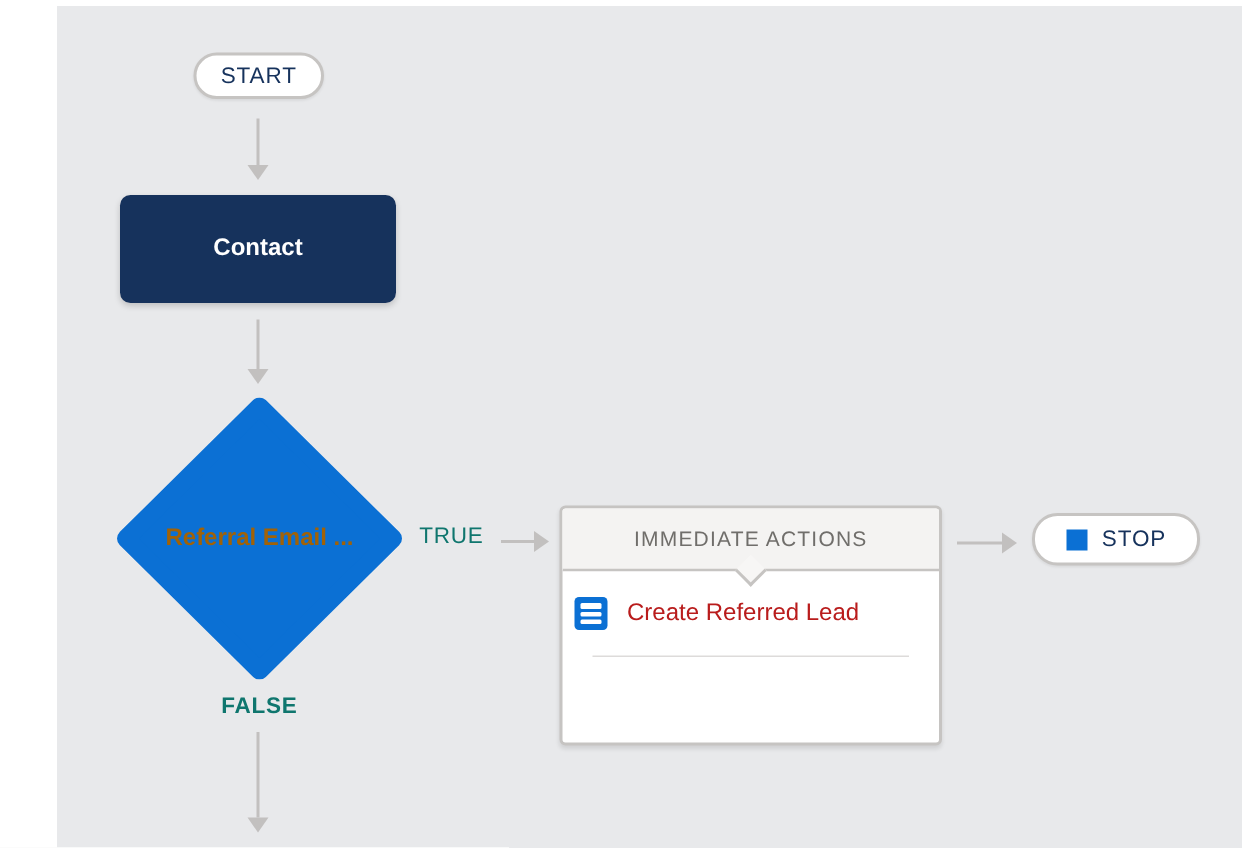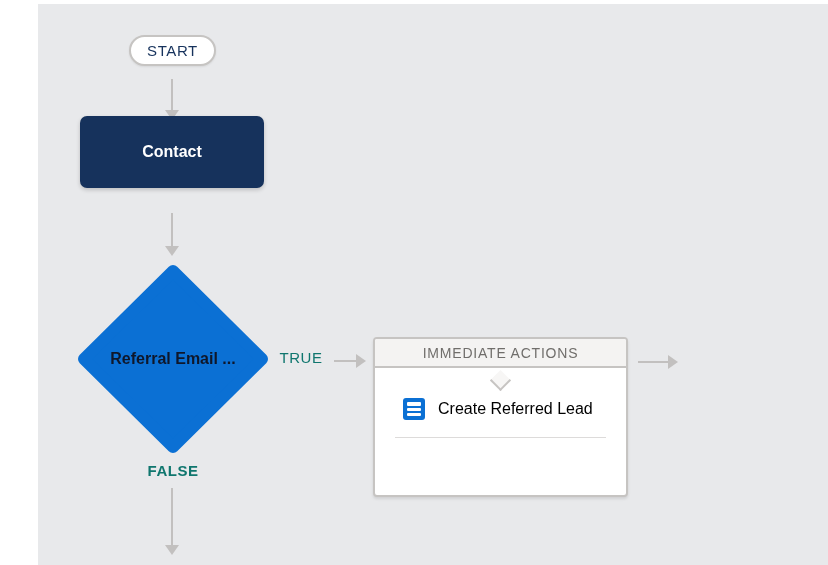--- a/index.html
+++ b/index.html
@@ -14,32 +14,32 @@
     border-radius: 17px; display: flex; align-items: center; justify-content: center;
     color: #16325c; font-size: 15px; letter-spacing: 0.6px;
     box-shadow: 0 1px 2px rgba(0,0,0,0.08);
   }
   .pill-start { left: 91px; top: 31px; width: 87px; height: 31px; }
   .pill-stop { left: 650px; top: 338px; width: 112px; height: 35px; gap: 10px; }
   .stop-square { width: 14px; height: 14px; background: #0b70d4; display: inline-block; }
 
   
   .node-rect {
-    position: absolute; left: 42px; top: 112px; width: 184px; height: 72px;
+    position: absolute; left: 42px; top: 126px; width: 184px; height: 72px;
     background: #16325c; border-radius: 7px; display: flex; align-items: center; justify-content: center;
     color: #ffffff; font-size: 16px; font-weight: 700;
     box-shadow: 0 2px 4px rgba(0,0,0,0.18); cursor: pointer;
   }
 
   
   .diamond-wrap { position: absolute; left: 40px; top: 261px; width: 190px; height: 188px; cursor: pointer; }
   .diamond-label {
     position: absolute; left: 0; top: 0; width: 100%; height: 100%;
     display: flex; align-items: center; justify-content: center;
-    color: #0f172a; font-size: 16px; font-weight: 600; white-space: nowrap;
+    color: #a16207; font-size: 16px; font-weight: 600; white-space: nowrap;
   }
 
   
   .edge-label { position: absolute; color: #0f766e; font-size: 15px; letter-spacing: 0.5px; text-align: center; }
   .label-true { left: 234px; top: 345px; width: 58px; }
   .label-false { left: 103px; top: 458px; width: 64px; font-weight: bold; }
 
   
   .arrow-v-line { position: absolute; width: 2px; background: #c2c0bf; }
   .arrow-h-line { position: absolute; height: 2px; background: #c2c0bf; }
@@ -54,33 +54,33 @@
     border-left: 10px solid #c2c0bf;
   }
 
   
   .actions-panel {
     position: absolute; left: 335px; top: 333px; width: 255px; height: 160px;
     background: #ffffff; border: 2px solid #c6c4c2; border-radius: 4px;
     box-shadow: 0 2px 3px rgba(0,0,0,0.10);
   }
   .actions-header {
-    position: relative; height: 29px; background: #f4f3f2; border-bottom: 2px solid #c6c4c2;
+    position: relative; height: 42px; background: #f4f3f2; border-bottom: 2px solid #c6c4c2;
     display: flex; align-items: center; justify-content: center;
     color: #706e6b; font-size: 14px; letter-spacing: 0.8px; border-radius: 2px 2px 0 0;
   }
   .actions-notch {
     position: absolute; left: 118px; top: 34px; width: 15px; height: 15px;
     background: #f7f6f5; border-right: 2px solid #c6c4c2; border-bottom: 2px solid #c6c4c2;
     transform: rotate(45deg); z-index: 2;
   }
   .action-row {
     position: absolute; left: 0; width: 100%; height: 52px;
-    display: flex; align-items: center; padding-left: 28px; gap: 13px;
-    color: #000000; font-size: 16px; cursor: pointer; background: transparent;
+    display: flex; align-items: center; padding-left: 8px; gap: 13px;
+    color: #b91c1c; font-size: 16px; cursor: pointer; background: transparent;
   }
   .row-create { top: 44px; }
   .row-add { top: 106px; }
   .row-divider { position: absolute; left: 20px; right: 20px; top: 98px; height: 1px; background: #dddbda; }
   .record-icon {
     width: 22px; height: 22px; background: #0b70d4; border-radius: 3px;
     position: relative; flex: 0 0 auto;
   }
   .record-icon span { position: absolute; left: 4px; width: 14px; background: #ffffff; border-radius: 1px; }
   .record-icon .bar1 { top: 4px; height: 4px; }
@@ -135,19 +135,23 @@
             <span class="bar3"></span>
         </span>
         <span>Create Referred Lead</span>
       </div>
       <div class="row-divider"></div>
     </div>
 
     <div class="arrow-h-line" style="left:600px; top:357px; width:30px;"></div>
     <div class="arrow-head-right" style="left:630px; top:351px;"></div>
 
+    <div class="pill pill-stop">
+      <span class="stop-square"></span>
+      <span>STOP</span>
+    </div>
 
     <div class="edge-label label-false">FALSE</div>
     <div class="arrow-v-line" style="left:133px; top:484px; height:57px;"></div>
     <div class="arrow-head-down" style="left:127px; top:541px;"></div>
 
   </div>
 </div>
 
 </body></html>

